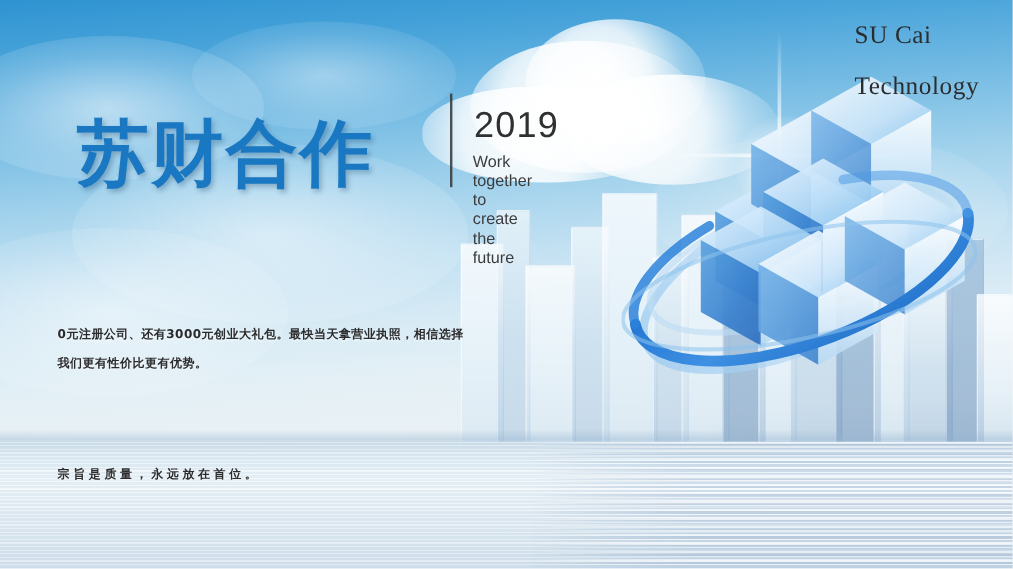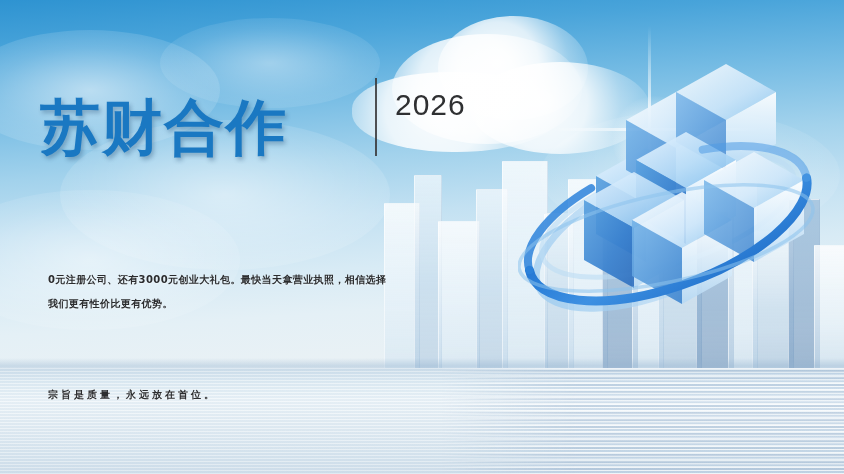--- a/index.html
+++ b/index.html
@@ -217,20 +217,21 @@
     height: 474px;
   }
   #title-line-1, #title-line-2 {
     position: absolute;
     font-family: "DejaVu Sans", "Liberation Sans", sans-serif;
     font-weight: bold;
     letter-spacing: 2px;
     white-space: nowrap;
     color: #1a78c2;
     text-shadow: 2px 3px 4px rgba(30,70,110,0.33);
+    margin-left: 24px;
   }
   #title-line-1 { left: 40px; top: 88px; font-size: 60px; }
   #title-line-2 { left: 140px; top: 178px; font-size: 60px; color: #1f7cc4; }
 
   #year-divider {
     position: absolute;
     left: 375px;
     top: 78px;
     width: 2px;
     height: 78px;
@@ -436,21 +437,27 @@
 
   <div id="shoreline"></div>
   <div id="water">
     <div id="water-reflection"></div>
   </div>
 
   <div id="text-column">
     <div id="title-line-1">苏财合作</div>
 
     <div id="year-divider"></div>
-    <div id="year-label">2026</div>
+    <div id="year-label">2019</div>
+    <div id="tagline-en">Work together
+to create the future</div>
 
     <div id="body-copy">0元注册公司、还有3000元创业大礼包。最快当天拿营业执照，相信选择我们更有性价比更有优势。</div>
 
     <div id="footer-tagline">宗旨是质量，永远放在首位。</div>
   </div>
 
+  <div id="brand">
+    <div id="brand-line-1">SU Cai</div>
+    <div id="brand-line-2">Technology</div>
+  </div>
 
 </div>
 
 </body></html>

